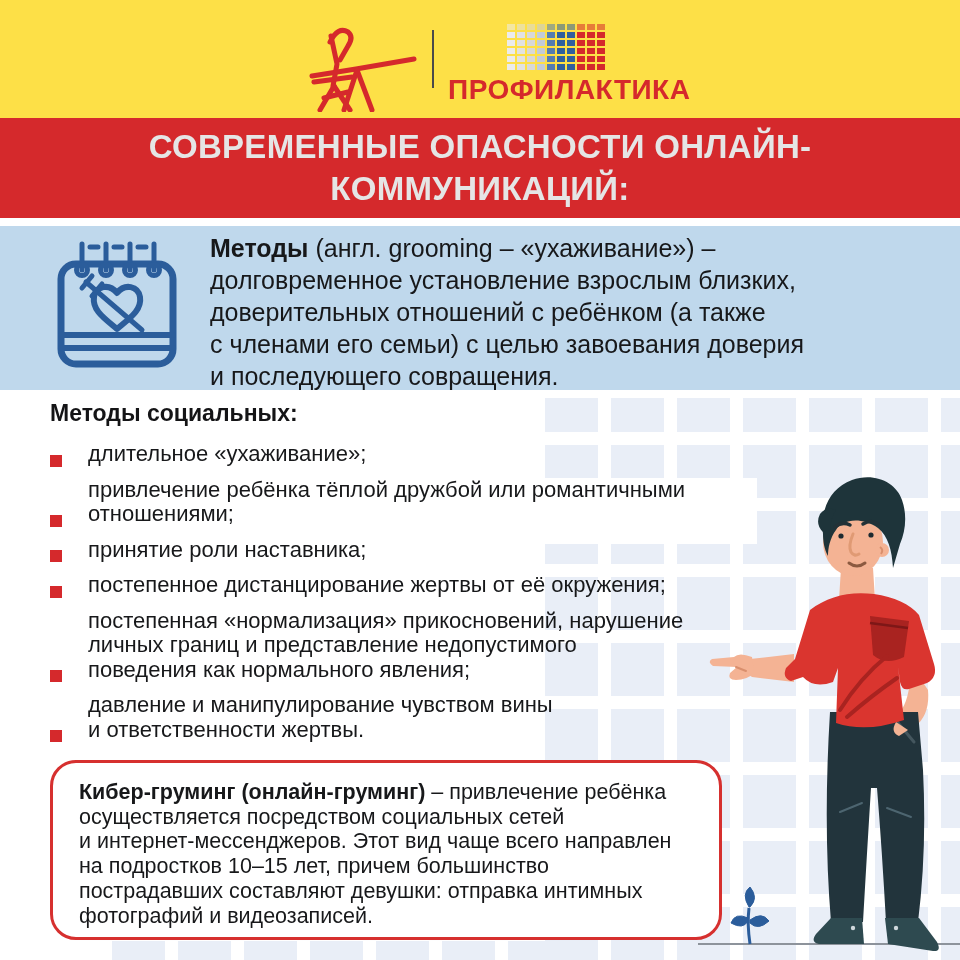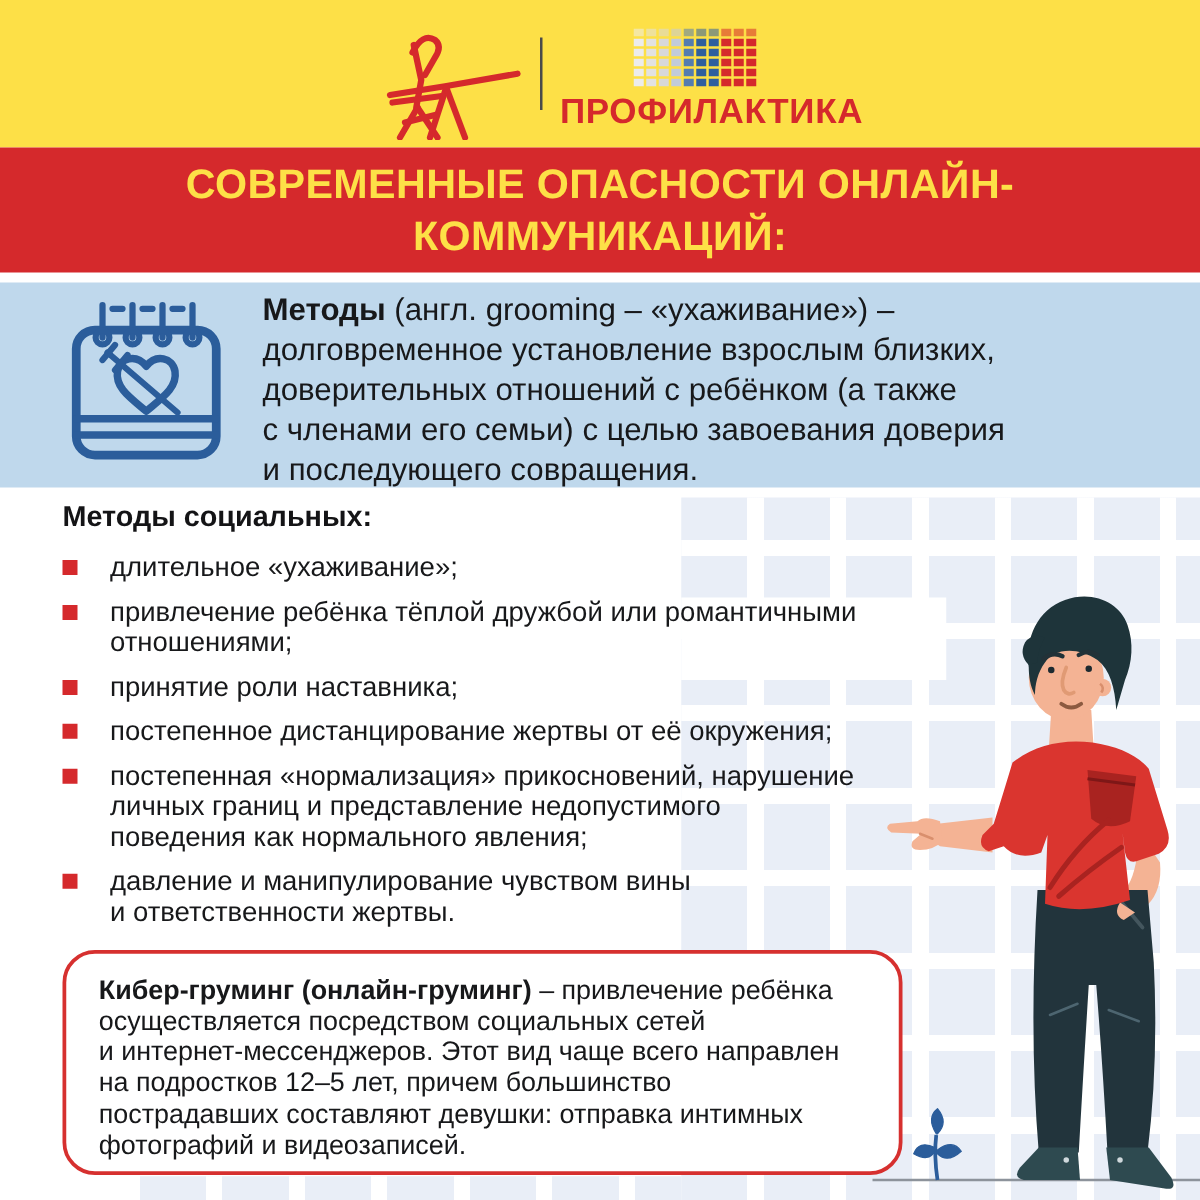--- a/index.html
+++ b/index.html
@@ -17,21 +17,21 @@
   .fgrid { display:inline-grid; grid-template-columns:repeat(10,8px); grid-auto-rows:6px; gap:2px; margin-bottom:5px; }
   .fgrid i { display:block; }
   .brand-name { font-size:28px; font-weight:bold; color:#d5292c; letter-spacing:.5px; line-height:1.05; }
   .brand-sub { font-size:16px; color:#3a72ad; letter-spacing:.4px; margin-top:3px; }
 
   
   .banner {
     position:absolute; left:0; top:118px; width:960px; height:100px; background:#d5292c;
     display:flex; flex-direction:column; justify-content:center; align-items:center;
   }
-  .banner div { color:#fde047; font-weight:bold; font-size:33px; line-height:42px; letter-spacing:.3px; text-align:center; }
+  .banner div { color:#e5e5e5; font-weight:bold; font-size:33px; line-height:42px; letter-spacing:.3px; text-align:center; }
 
   
   .defsec { position:absolute; left:0; top:226px; width:960px; height:164px; background:#bfd8ec; }
   .deficon { position:absolute; left:52px; top:8px; }
   .deftext { position:absolute; left:210px; top:6px; width:680px; font-size:25px; line-height:32px; color:#17181a; }
   .deftext b { font-weight:bold; }
   .prewrap { white-space:pre-line; }
 
   
   .pattern {
@@ -40,21 +40,21 @@
       repeating-linear-gradient(90deg, transparent 0 53px, #fff 53px 66px),
       repeating-linear-gradient(0deg, transparent 0 53px, #fff 53px 66px);
   }
   .pat-main { left:545px; top:398px; width:415px; height:562px; }
   .pat-mask { position:absolute; left:545px; top:478px; width:212px; height:66px; background:#fff; }
   .pat-bottom { left:112px; top:941px; width:433px; height:19px; }
 
   
   .methods-h { position:absolute; left:50px; top:400px; font-size:23px; font-weight:bold; color:#141416; z-index:3; }
   .mlist { position:absolute; left:50px; top:442px; width:700px; list-style:none; z-index:3; }
-  .mlist li { display:flex; align-items:flex-start; margin-bottom:11px; }
+  .mlist li { display:flex; align-items:flex-end; margin-bottom:11px; }
   .sq { flex:0 0 12px; width:12px; height:12px; background:#d5292c; margin-top:6px; margin-right:26px; }
   .btxt { font-size:22px; line-height:24.5px; color:#17181a; white-space:pre-line; }
 
   
   .callout {
     position:absolute; left:50px; top:760px; width:672px; height:180px; z-index:3;
     background:#fff; border:3px solid #d6302f; border-radius:26px; padding:17px 26px 0 26px;
   }
   .callout p { font-size:21.5px; line-height:24.7px; color:#17181a; }
   .callout b { font-weight:bold;text-align:center; }
@@ -210,21 +210,21 @@
         <span class="sq"></span>
         <span class="btxt">давление и манипулирование чувством вины
 и ответственности жертвы.</span>
       </li>
   </ul>
 
   <div class="callout">
     <p><b>Кибер-груминг (онлайн-груминг)</b><span class="prewrap"> – привлечение ребёнка
 осуществляется посредством социальных сетей
 и интернет-мессенджеров. Этот вид чаще всего направлен
-на подростков 12–5 лет, причем большинство
+на подростков 10–15 лет, причем большинство
 пострадавших составляют девушки: отправка интимных
 фотографий и видеозаписей.</span></p>
   </div>
 
   <div class="man-wrap">
     <svg width="270" height="490" viewBox="0 0 270 490">
 
       <line x1="8" y1="474" x2="270" y2="474" stroke="#8d939b" stroke-width="2"></line>
 
       <g fill="#2b5d9b" stroke="#2b5d9b">

